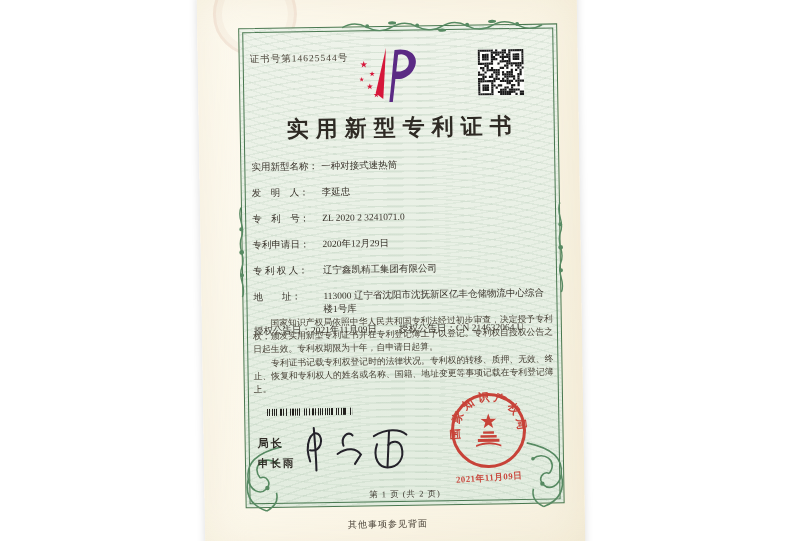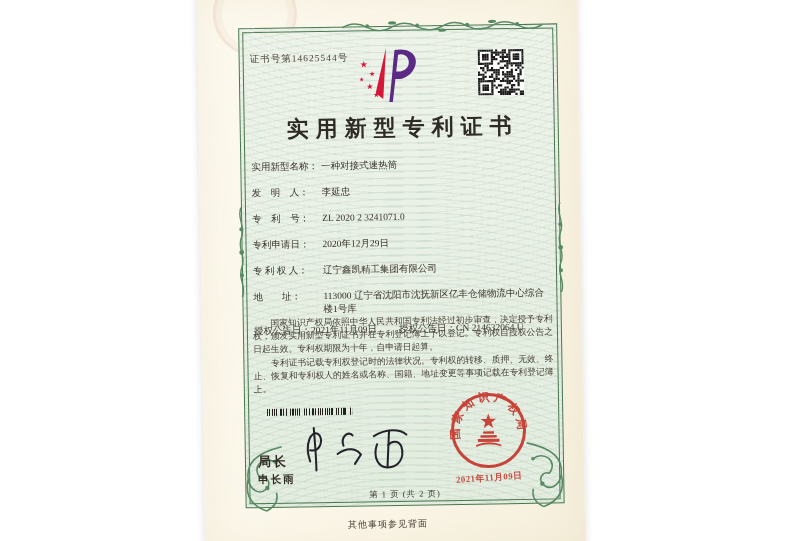--- a/index.html
+++ b/index.html
@@ -47,22 +47,22 @@
     position:absolute;left:9px;top:288px;width:300px;
     font-size:8.8px;line-height:13.2px;color:#453e33;text-align:justify;
   }
   .paras p{margin:0;text-indent:2em;}
   .barcode{
     position:absolute;left:22px;top:380px;width:85px;height:7px;
     background:
       repeating-linear-gradient(90deg,#23211e 0 1px,transparent 1px 2.2px,#23211e 2.2px 2.8px,transparent 2.8px 4.6px),
       repeating-linear-gradient(90deg,#23211e 0 .8px,transparent .8px 6.4px);
   }
-  .director-label{position:absolute;left:12px;top:424px;font-size:13px;font-weight:bold;letter-spacing:2px;color:#2f2b25;}
-  .director-name{position:absolute;left:12px;top:428px;font-size:10.5px;font-weight:bold;letter-spacing:2px;color:#2f2b25;margin-top:16px;}
+  .director-label{position:absolute;left:12px;top:407px;font-size:11px;font-weight:bold;letter-spacing:2px;color:#2f2b25;}
+  .director-name{position:absolute;left:12px;top:428px;font-size:10.5px;font-weight:bold;letter-spacing:2px;color:#2f2b25;}
   .signature{position:absolute;left:50px;top:392px;width:122px;height:56px;}
   .seal{position:absolute;left:198px;top:360px;width:90px;height:90px;opacity:.92;}
   .seal-date{
     position:absolute;left:186px;top:447px;width:114px;text-align:center;
     font-size:8.8px;color:#c6352b;letter-spacing:.5px;transform:rotate(-3deg);font-weight:bold;opacity:.9;
   }
   .page-num{position:absolute;left:0;right:0;bottom:4px;text-align:center;font-size:8.5px;color:#3f3931;letter-spacing:1px;}
   .below-note{position:absolute;left:0;right:14px;top:526px;text-align:center;font-size:9px;color:#4a4238;letter-spacing:1px;}
 </style>
 </head>

